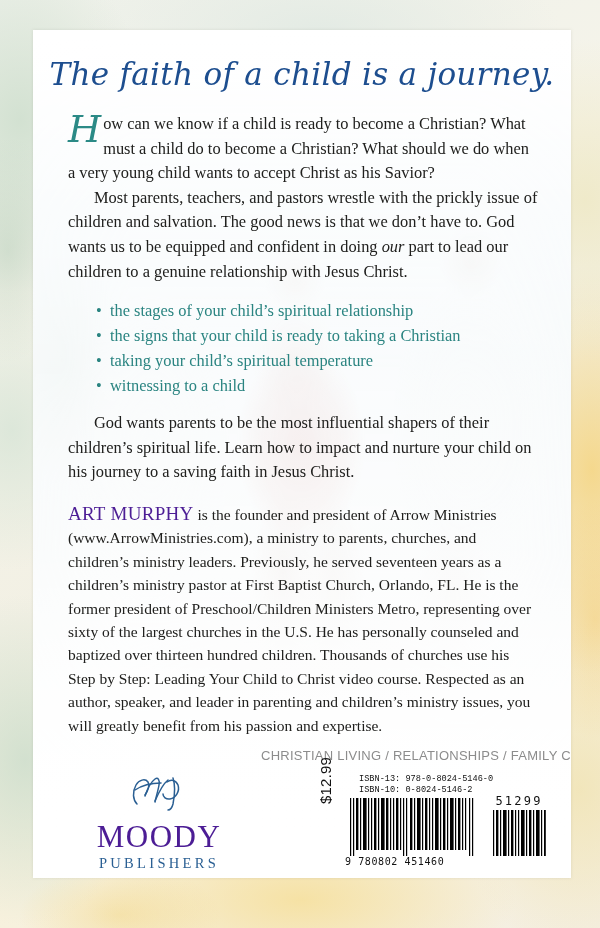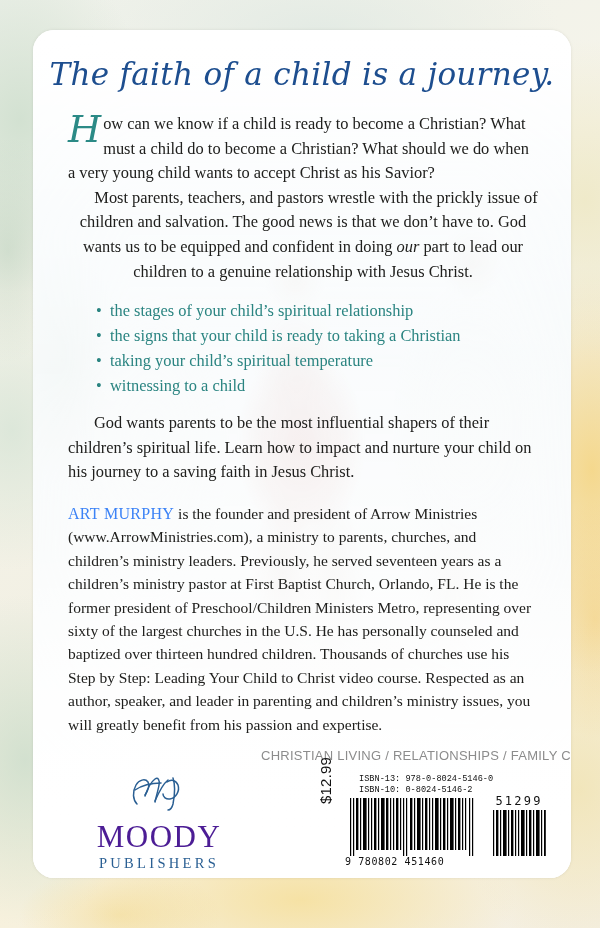--- a/index.html
+++ b/index.html
@@ -48,21 +48,20 @@
   
   #card {
     position: absolute;
     left: 33px;
     top: 30px;
     width: 538px;
     height: 848px;
     background: #ffffff;
     overflow: hidden;
     box-shadow: 0 0 3px rgba(120,120,110,0.18);
-    border-radius: 21px;
   }
   
   .photo-ghost {
     position: absolute;
     inset: 0;
     opacity: 0.40;
     background:
       
       linear-gradient(180deg, rgba(255,255,255,1) 0%, rgba(242,247,250,0.9) 10%, rgba(228,240,245,0.75) 22%, rgba(225,236,242,0.6) 40%, rgba(231,238,240,0.55) 62%, rgba(244,246,246,0.8) 82%, rgba(255,255,255,1) 95%),
       
@@ -124,21 +123,21 @@
 
   p.para {
     margin: 0 0 0 0;
     font-size: 16.4px;
     line-height: 24.6px;
     color: #20201e;
     text-indent: 26px;
     text-align: left;
   }
   p.para.first { text-indent: 0; }
-  p.para + p.para { margin-top: 0; text-align: center; }
+  p.para + p.para { margin-top: 0; }
 
   .dropcap {
     float: left;
     font-family: "DejaVu Serif", "Liberation Serif", serif;
     font-style: italic;
     font-size: 38px;
     line-height: 30px;
     color: #2b8a86;
     padding: 2px 1px 0 0;
     margin-right: 1px;
@@ -163,22 +162,22 @@
   }
 
   .bio {
     margin-top: 17px;
     font-size: 15.5px;
     line-height: 23.4px;
     color: #20201e;
     text-align: left;
   }
   .bio .author-name {
-    color: #3b82f6;
-    font-size: 16px;
+    color: #4c1d95;
+    font-size: 19px;
     letter-spacing: 0.3px;
   }
 
   
   .category-line {
     position: absolute;
     left: 228px;
     top: 718px;
     font-family: "Liberation Sans", sans-serif;
     font-size: 13px;

